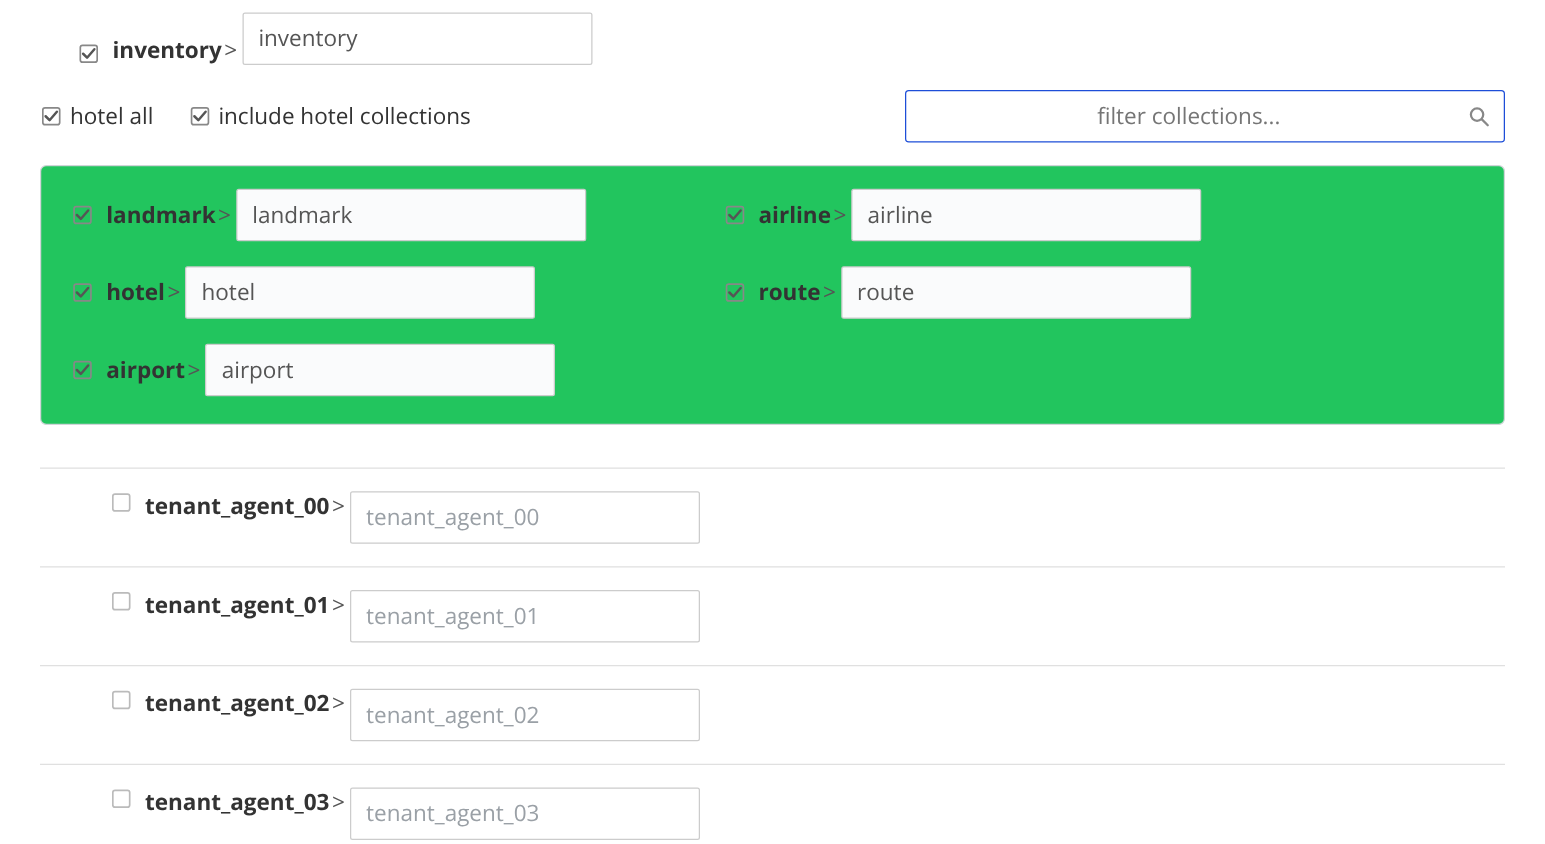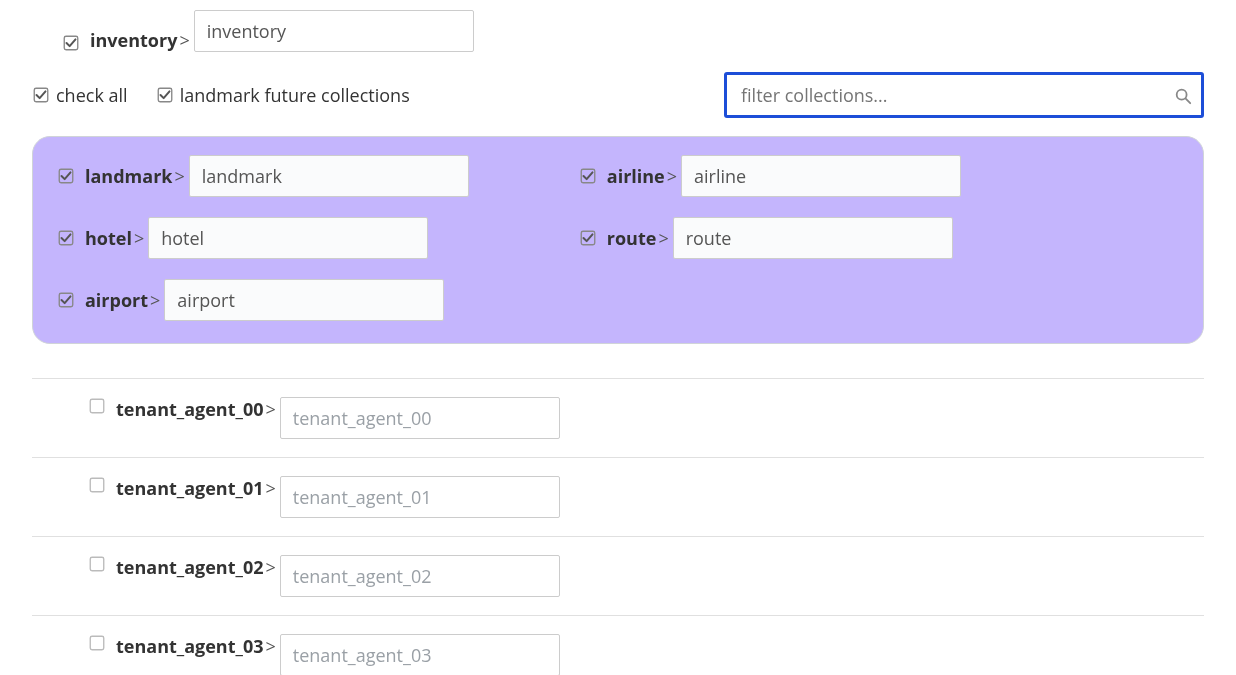--- a/index.html
+++ b/index.html
@@ -57,42 +57,43 @@
 
   .top-inventory { margin-left: 62px; display: flex; align-items: flex-end; }
   .top-controls { margin: 20px 0 18px 0; padding: 0 32px; display: flex; align-items: center; justify-content: space-between; }
   .top-controls-left { display: flex; align-items: center; gap: 28px; }
   .ctrl-text { color: #333; }
 
   .filter-wrap { position: relative; width: 480px; }
   .filter-wrap input {
     font: inherit;
     color: #555;
-    border: 3px solid #1d4ed8;
+    border: 1px solid #1d4ed8;
     background: #fff;
     padding: 8px 40px 8px 14px;
     border-radius: 3px;
     width: 100%;
     outline: none;
+    text-align: center;
   }
   .filter-wrap .search-icon {
     position: absolute;
     right: 12px;
     top: 50%;
     transform: translateY(-50%);
     width: 18px;
     height: 18px;
     color: #888;
   }
 
   .active-panel {
     margin: 0 32px;
-    background: #c4b5fd;
+    background: #22c55e;
     border: 1px solid #d0d4d8;
-    border-radius: 18px;
+    border-radius: 5px;
     padding: 18px 24px 22px 24px;
     display: flex;
     gap: 110px;
   }
   .col { display: flex; flex-direction: column; gap: 20px; }
   .entry { display: flex; align-items: center; }
   .entry input.text { background: #fafbfc; }
 
   .list-section { margin-top: 34px; }
   .list-row {
@@ -126,30 +127,30 @@
 
   <div class="top-controls">
     <div class="top-controls-left">
       <div class="row gap-sm">
         <span class="chk">
           <svg viewBox="0 0 20 20">
               <rect class="box" x="2.5" y="2.5" width="15" height="15" rx="2"></rect>
               <polyline class="tick" points="5,10 8.5,13.5 15,6"></polyline>
             </svg>
         </span>
-        <span class="ctrl-text">check all</span>
+        <span class="ctrl-text">hotel all</span>
       </div>
       <div class="row gap-sm">
         <span class="chk">
           <svg viewBox="0 0 20 20">
               <rect class="box" x="2.5" y="2.5" width="15" height="15" rx="2"></rect>
               <polyline class="tick" points="5,10 8.5,13.5 15,6"></polyline>
             </svg>
         </span>
-        <span class="ctrl-text">landmark future collections</span>
+        <span class="ctrl-text">include hotel collections</span>
       </div>
     </div>
     <div class="filter-wrap">
       <input type="text" placeholder="filter collections..." style="">
       <span class="search-icon">
         <svg viewBox="0 0 20 20">
             <circle cx="8.5" cy="8.5" r="5.5" fill="none" stroke="currentColor" stroke-width="2"></circle>
             <line x1="13" y1="13" x2="18" y2="18" stroke="currentColor" stroke-width="2" stroke-linecap="round"></line>
           </svg>
       </span>

